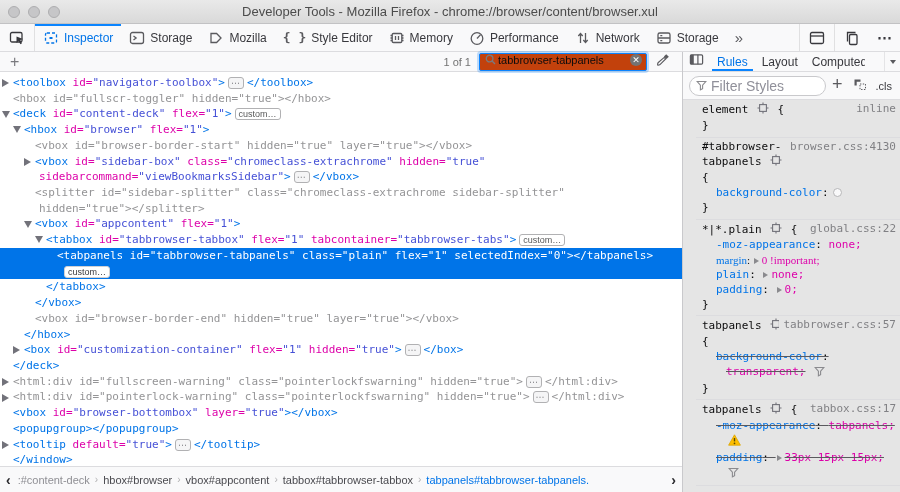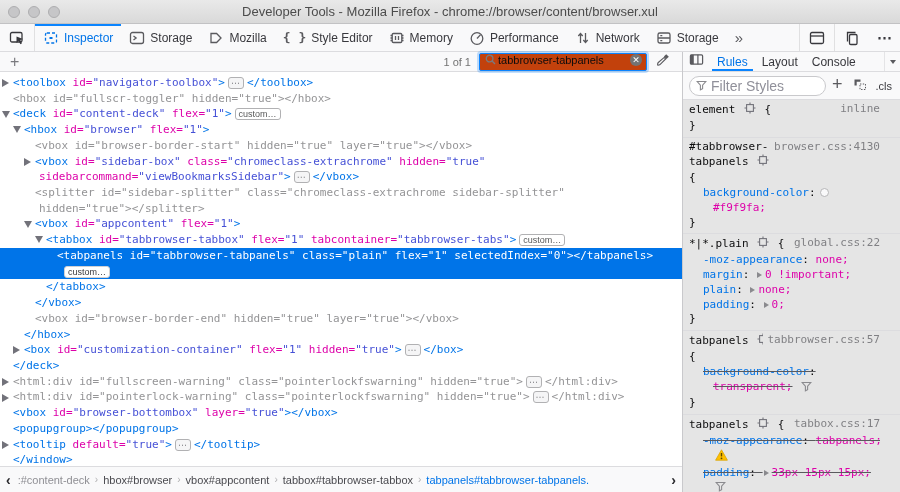--- a/index.html
+++ b/index.html
@@ -94,21 +94,21 @@
   .filter-box input{border:none;outline:none;background:transparent;flex:1;min-width:0;font-size:14px;
                     font-family:"Liberation Sans",sans-serif;color:#0c0c0d;padding:0 4px;}
   .filter-box input::placeholder{color:#90909a;}
   .fb-funnel{margin-left:6px;display:flex;}
   .rt-plus{font-size:18px;color:#5a5a5e;padding:0 6px 2px;font-weight:300;}
   .rt-pseudo{display:flex;align-items:center;padding:0 4px;}
   .rt-cls{font-size:11px;color:#38383d;padding:0 2px 0 5px;}
 
   .rules-view{position:absolute;left:0;top:48px;width:100%;height:392px;overflow:hidden;
               font-family:"DejaVu Sans Mono",monospace;font-size:11px;color:#0c0c0d;}
-  .rsec{padding:2px 20px 3px 6px;border-bottom:1px solid #dcdcdf;}
+  .rsec{padding:2px 4px 3px 6px;border-bottom:1px solid #dcdcdf;margin-left:13px;}
   .rline{display:flex;line-height:14.8px;white-space:nowrap;}
   .rl-left{overflow:hidden;white-space:nowrap;}
   .rl-fill{flex:1;}
   .rs-link{color:#808084;padding-left:4px;}
   .rs-sel{color:#0c0c0d}.rs-p{color:#0074e8}.rs-v{color:#dd00a9}.rs-pl{color:#0c0c0d}
   .strike{text-decoration:line-through;text-decoration-color:#5a5a5e;}
   .tgt{display:inline-block;margin:0 2px;vertical-align:-1.5px;}
   .exp{display:inline-block;width:0;height:0;border-left:5px solid #8a8a8e;
        border-top:3.5px solid transparent;border-bottom:3.5px solid transparent;margin:0 3px 0 1px;}
   .swatch{display:inline-block;width:9px;height:9px;border-radius:50%;border:1px solid #b6b6b8;
@@ -305,21 +305,21 @@
       <span class="sp-toggle">
         <span><svg width="15" height="15" viewBox="0 0 16 16" fill="none" stroke="#5a5a5e" stroke-width="1.3">
               <rect x="1.5" y="3" width="13" height="10" rx="1.2"></rect>
               <rect x="1.5" y="3" width="3.6" height="10" fill="#5a5a5e" stroke="none"></rect>
               <path d="M9.5 3 v10"></path>
             </svg></span>
       </span>
       <span id="sidebar-tabs" style="display: flex;">
           <span class="sbtab active">Rules</span>
           <span class="sbtab">Layout</span>
-          <span class="sbtab clip">Console</span>
+          <span class="sbtab clip">Computed</span>
         </span>
       <span class="sb-drop">
         <i></i>
       </span>
     </div>
 
     <div class="rules-toolbar">
       <span class="filter-box">
         <span class="fb-funnel">
             <svg width="11" height="11" viewBox="0 0 11 11" fill="none" stroke="#8a8a8e" stroke-width="1.1">
@@ -364,40 +364,37 @@
                   <path d="M6 .5 v2.1 M6 9.4 v2.1 M.5 6 h2.1 M9.4 6 h2.1"></path>
                 </svg></span></span>
           </div>
           <div class="rline">
             <span class="rl-left" style="padding-left: 0px;"><span class="rs-sel">{</span></span>
           </div>
           <div class="rline">
             <span class="rl-left" style="padding-left: 14px;"><span class="rs-p">background-color</span><span class="rs-pl">:</span><span class="swatch"></span></span>
           </div>
           <div class="rline">
-            <span class="rl-left" style="padding-left: 24px;"><span class="rs-v">#f9f9fa;</span></span>
-          </div>
-          <div class="rline">
             <span class="rl-left" style="padding-left: 0px;"><span class="rs-sel">}</span></span>
           </div>
         </div>
         <div class="rsec">
           <div class="rline">
             <span class="rl-left" style="padding-left: 0px;"><span class="rs-sel">*|*.plain </span><span class="tgt"><svg width="12" height="12" viewBox="0 0 12 12" fill="none" stroke="#72727a" stroke-width="1.1">
                   <rect x="2.6" y="2.6" width="6.8" height="6.8"></rect>
                   <path d="M6 .5 v2.1 M6 9.4 v2.1 M.5 6 h2.1 M9.4 6 h2.1"></path>
                 </svg></span><span class="rs-sel"> {</span></span>
             <span class="rl-fill"></span>
             <span class="rs-link">global.css:22</span>
           </div>
           <div class="rline">
             <span class="rl-left" style="padding-left: 14px;"><span class="rs-p">-moz-appearance</span><span class="rs-pl">: </span><span class="rs-v">none;</span></span>
           </div>
           <div class="rline">
-            <span class="rl-left" style="padding-left: 14px;"><span class="rs-p">margin</span><span class="rs-pl">: </span><span class="exp"></span><span class="rs-v">0 !important;</span></span>
+            <span class="rl-left" style="padding-left: 14px; font-family: Liberation Serif, serif;"><span class="rs-p">margin</span><span class="rs-pl">: </span><span class="exp"></span><span class="rs-v">0 !important;</span></span>
           </div>
           <div class="rline">
             <span class="rl-left" style="padding-left: 14px;"><span class="rs-p">plain</span><span class="rs-pl">: </span><span class="exp"></span><span class="rs-v">none;</span></span>
           </div>
           <div class="rline">
             <span class="rl-left" style="padding-left: 14px;"><span class="rs-p">padding</span><span class="rs-pl">: </span><span class="exp"></span><span class="rs-v">0;</span></span>
           </div>
           <div class="rline">
             <span class="rl-left" style="padding-left: 0px;"><span class="rs-sel">}</span></span>
           </div>

